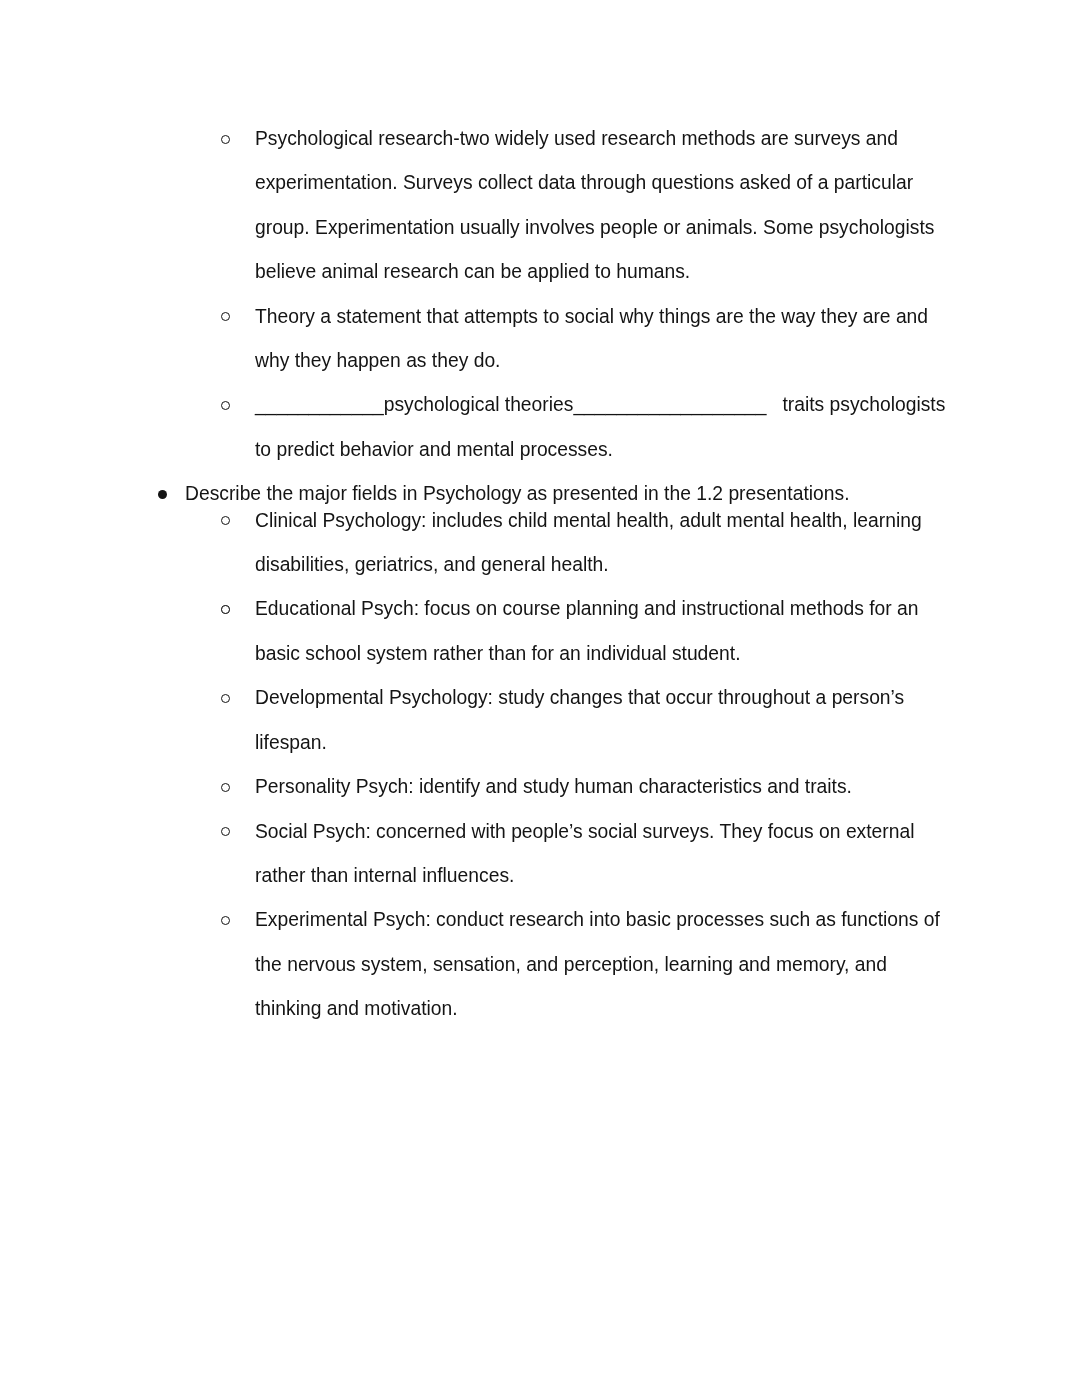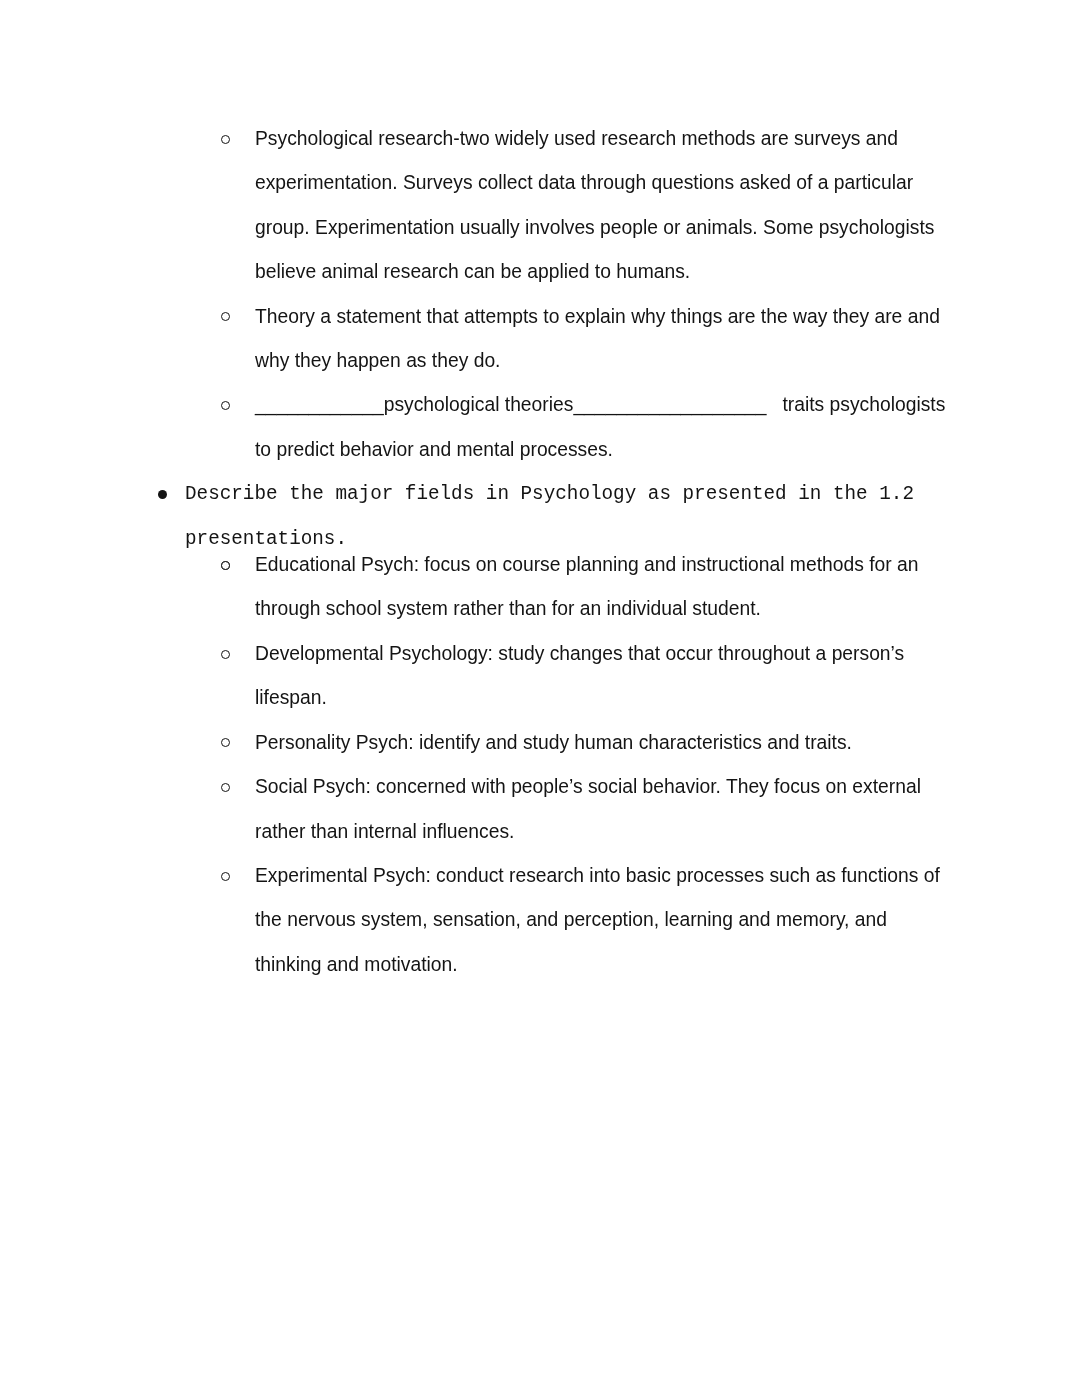--- a/index.html
+++ b/index.html
@@ -21,21 +21,21 @@
     position: absolute;
     top: 117px;
     left: 0;
     width: 1080px;
   }
   .item {
     position: relative;
     line-height: 44.4px;
     white-space: pre-wrap;
   }
-  .item.l1 { padding-left: 185px; padding-right: 76px; font-family: Liberation Mono, monospace; }
+  .item.l1 { padding-left: 185px; padding-right: 76px; }
   .item.l2 { padding-left: 255px; padding-right: 125px; }
   .item.tight { margin-top: -18px; }
   .bullet {
     position: absolute;
     top: 0;
     height: 44.4px;
     display: flex;
     align-items: center;
   }
   .l1 > .bullet { left: 158px; }
@@ -55,24 +55,24 @@
     background: #ffffff;
   }
 </style>
 </head>
 <body>
 
 <div class="page">
   <div class="content">
 
   <div class="item l2"><span class="bullet"><i class="glyph-hollow"></i></span><span>Psychological research-two widely used research methods are surveys and experimentation. Surveys collect data through questions asked of a particular group. Experimentation usually involves people or animals. Some psychologists believe animal research can be applied to humans.</span></div>
-      <div class="item l2"><span class="bullet"><i class="glyph-hollow"></i></span><span>Theory a statement that attempts to explain why things are the way they are and why they happen as they do.</span></div>
+      <div class="item l2"><span class="bullet"><i class="glyph-hollow"></i></span><span>Theory a statement that attempts to social why things are the way they are and why they happen as they do.</span></div>
       <div class="item l2"><span class="bullet"><i class="glyph-hollow"></i></span><span>____________psychological theories__________________   traits psychologists to predict behavior and mental processes.</span></div>
       <div class="item l1"><span class="bullet"><i class="glyph-filled"></i></span><span>Describe the major fields in Psychology as presented in the 1.2 presentations.</span></div>
-      <div class="item l2 tight"><span class="bullet"><i class="glyph-hollow"></i></span></div>
+      <div class="item l2 tight"><span class="bullet"><i class="glyph-hollow"></i></span><span>Clinical Psychology: includes child mental health, adult mental health, learning disabilities, geriatrics, and general health.</span></div>
       <div class="item l2"><span class="bullet"><i class="glyph-hollow"></i></span></div>
-      <div class="item l2"><span class="bullet"><i class="glyph-hollow"></i></span><span>Educational Psych: focus on course planning and instructional methods for an through school system rather than for an individual student.</span></div>
+      <div class="item l2"><span class="bullet"><i class="glyph-hollow"></i></span><span>Educational Psych: focus on course planning and instructional methods for an basic school system rather than for an individual student.</span></div>
       <div class="item l2"><span class="bullet"><i class="glyph-hollow"></i></span><span>Developmental Psychology: study changes that occur throughout a person’s lifespan.</span></div>
       <div class="item l2"><span class="bullet"><i class="glyph-hollow"></i></span><span>Personality Psych: identify and study human characteristics and traits.</span></div>
-      <div class="item l2"><span class="bullet"><i class="glyph-hollow"></i></span><span>Social Psych: concerned with people’s social behavior. They focus on external rather than internal influences.</span></div>
+      <div class="item l2"><span class="bullet"><i class="glyph-hollow"></i></span><span>Social Psych: concerned with people’s social surveys. They focus on external rather than internal influences.</span></div>
       <div class="item l2"><span class="bullet"><i class="glyph-hollow"></i></span><span>Experimental Psych: conduct research into basic processes such as functions of the nervous system, sensation, and perception, learning and memory, and thinking and motivation.</span></div>
     </div>
 </div>
 
 </body></html>

